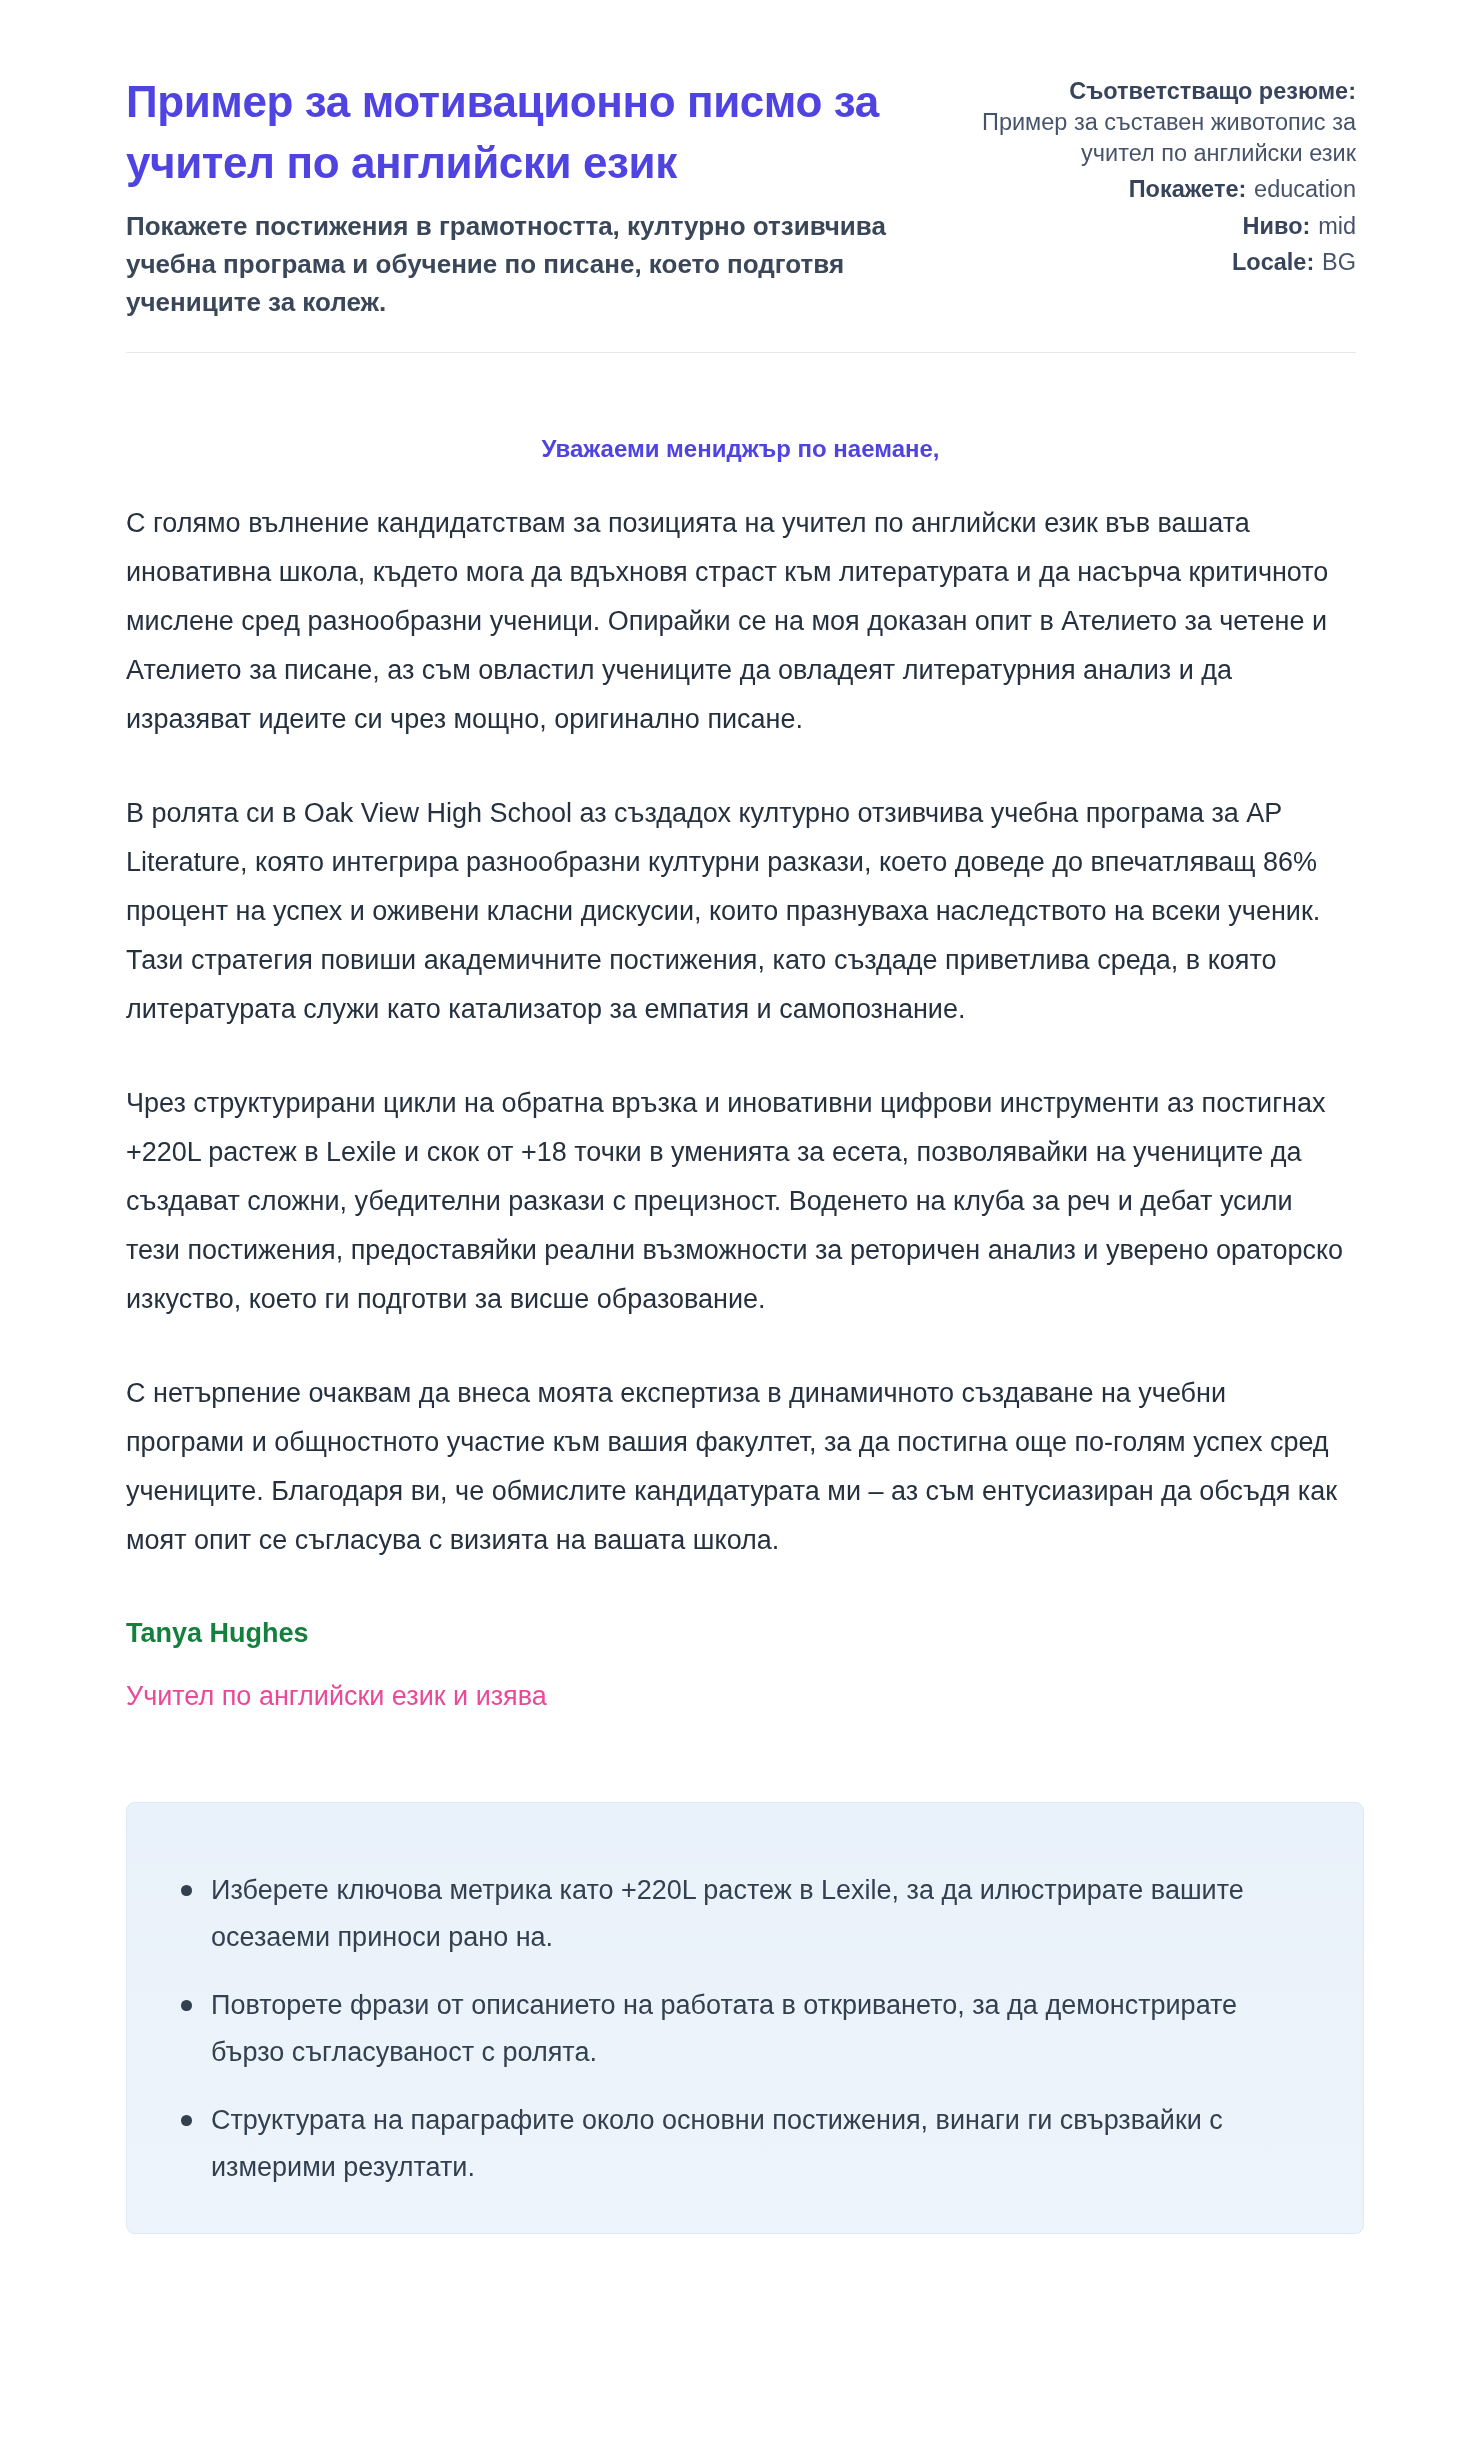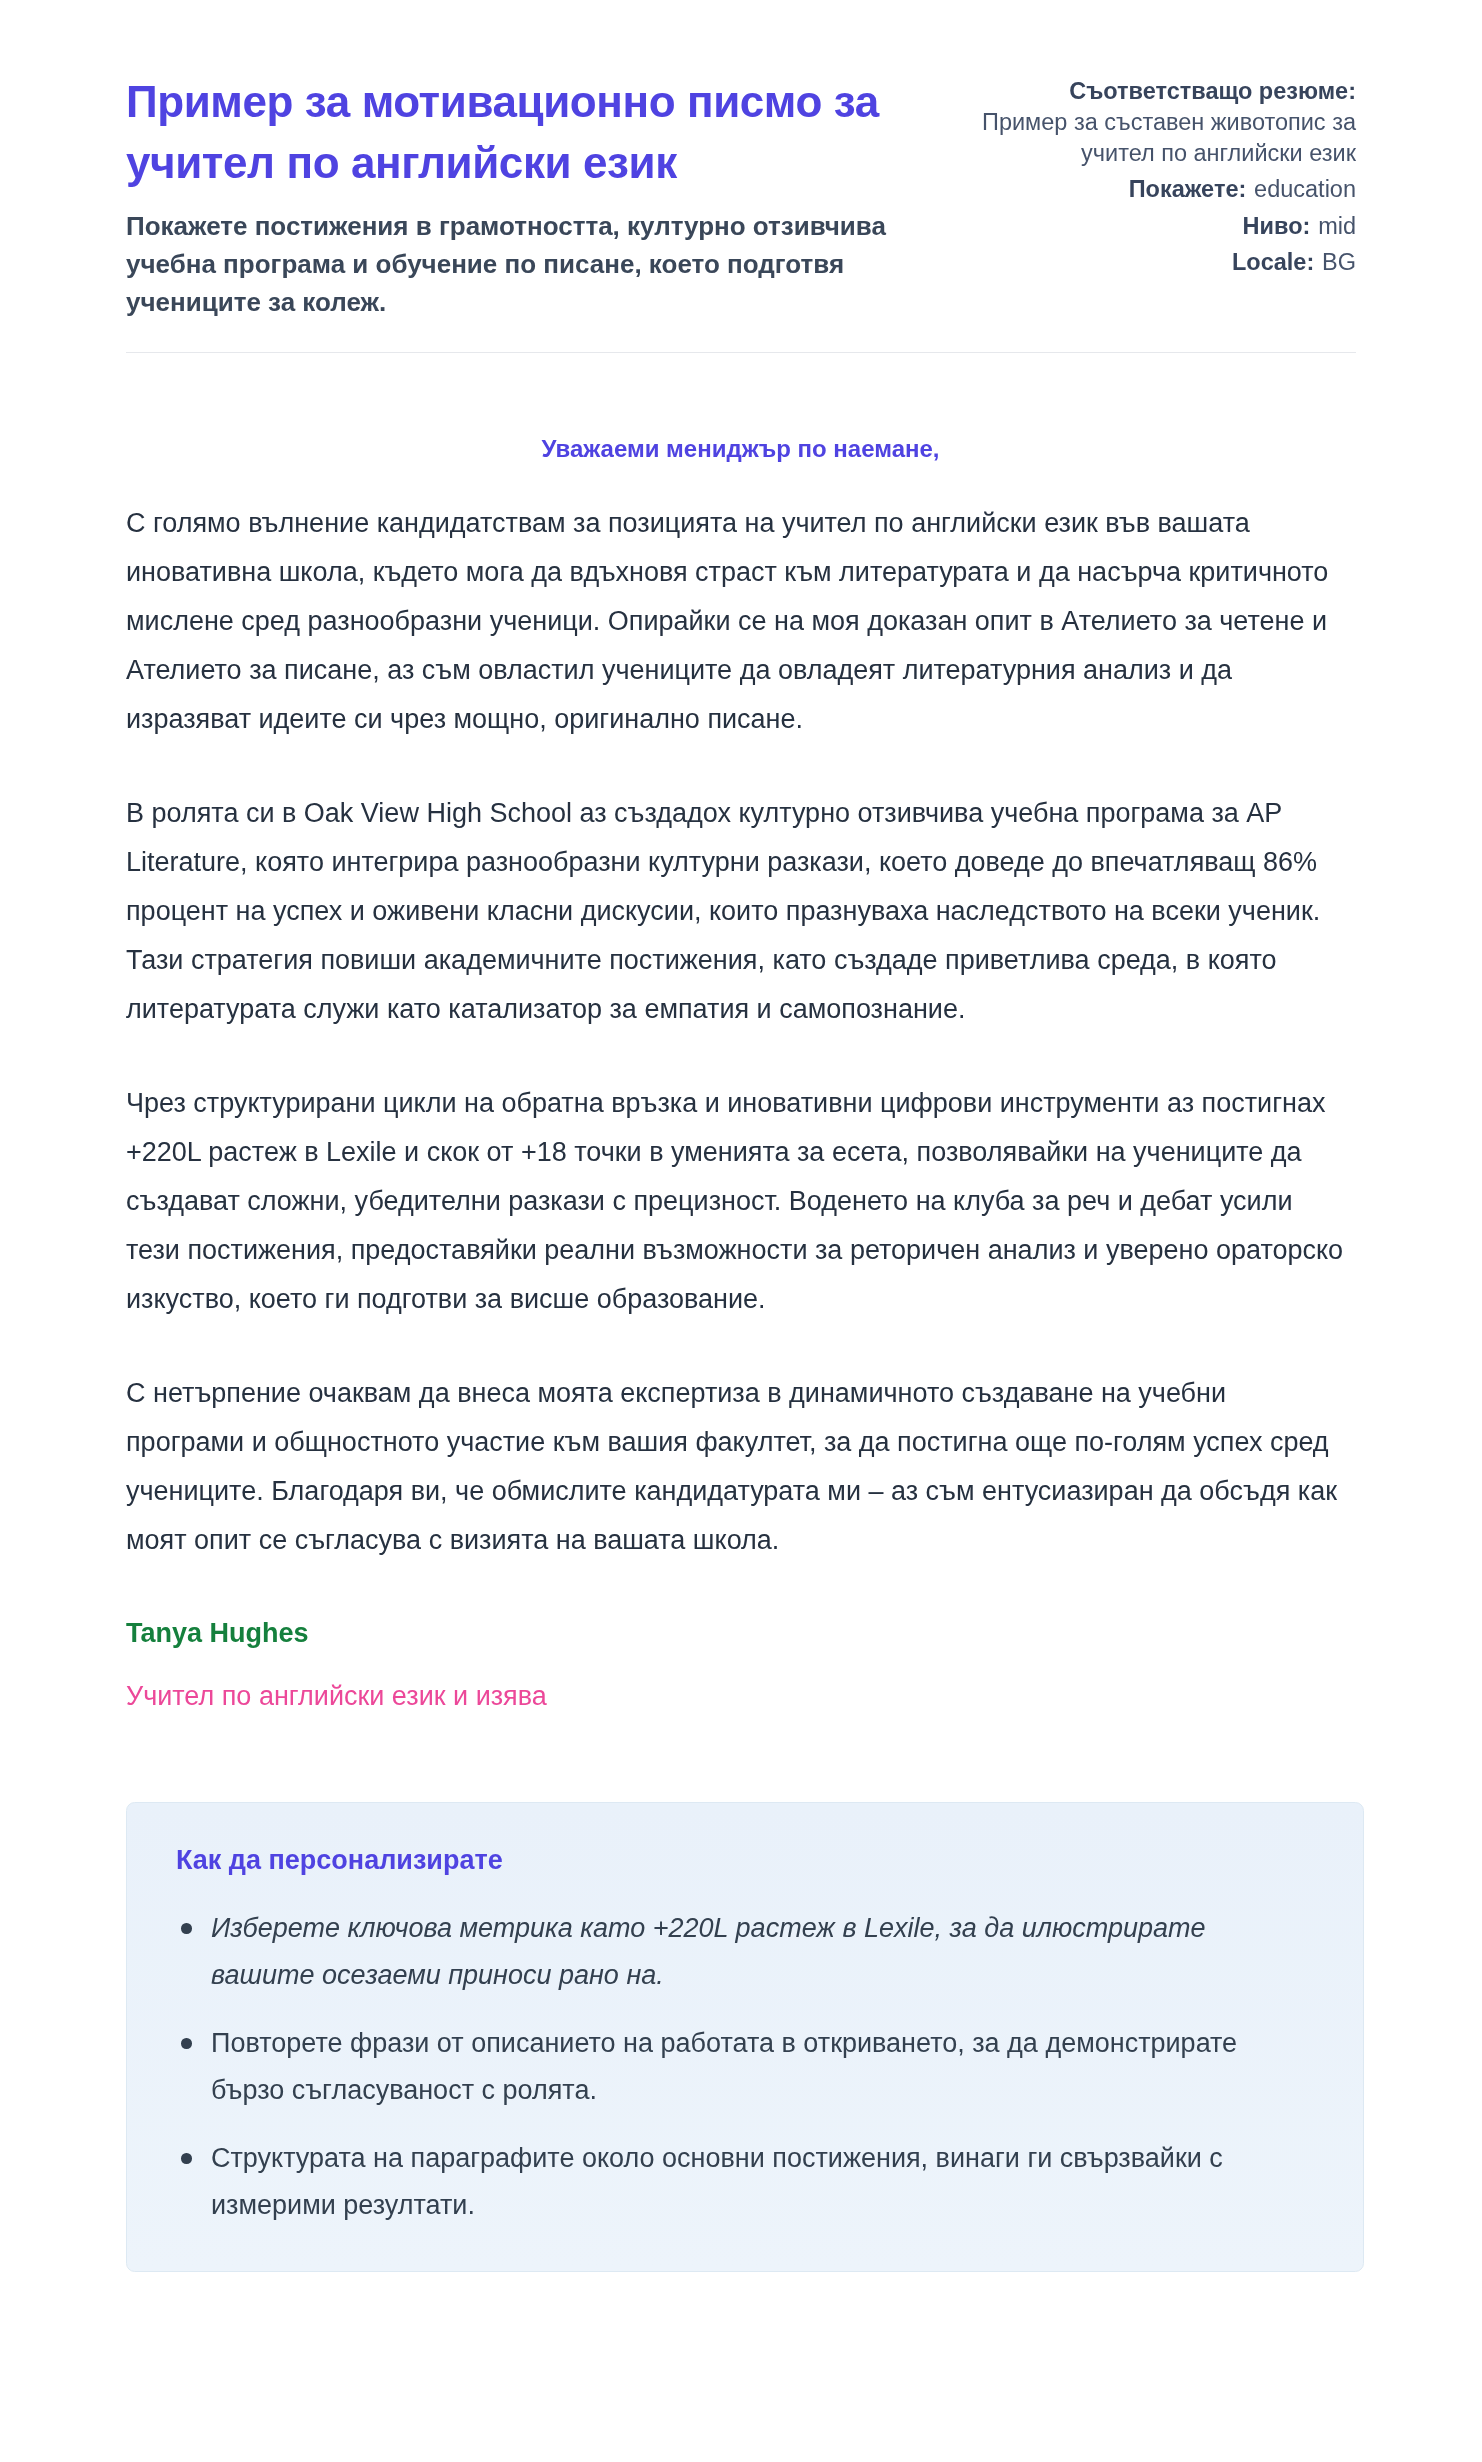--- a/index.html
+++ b/index.html
@@ -98,21 +98,21 @@
   .callout-list { list-style: none; margin-top: 26px; }
   .callout-list li {
     position: relative;
     padding-left: 35px;
     font-size: 27px;
     line-height: 47px;
     color: #33404f;
     margin-top: 21px;
     max-width: 1081px;
   }
-  .callout-list li:first-child { margin-top: 16px; font-style: italic; }
+  .callout-list li:first-child { margin-top: 16px; }
   .bullet-dot {
     position: absolute;
     left: 5.2px;
     top: 18.3px;
     width: 10.5px;
     height: 10.5px;
     border-radius: 50%;
     background: #33404f;
   }
 </style>
@@ -149,21 +149,20 @@
     <p>С голямо вълнение кандидатствам за позицията на учител по английски език във вашата иновативна школа, където мога да вдъхновя страст към литературата и да насърча критичното мислене сред разнообразни ученици. Опирайки се на моя доказан опит в Ателието за четене и Ателието за писане, аз съм овластил учениците да овладеят литературния анализ и да изразяват идеите си чрез мощно, оригинално писане.</p>
     <p>В ролята си в Oak View High School аз създадох културно отзивчива учебна програма за AP Literature, която интегрира разнообразни културни разкази, което доведе до впечатляващ 86% процент на успех и оживени класни дискусии, които празнуваха наследството на всеки ученик. Тази стратегия повиши академичните постижения, като създаде приветлива среда, в която литературата служи като катализатор за емпатия и самопознание.</p>
     <p>Чрез структурирани цикли на обратна връзка и иновативни цифрови инструменти аз постигнах +220L растеж в Lexile и скок от +18 точки в уменията за есета, позволявайки на учениците да създават сложни, убедителни разкази с прецизност. Воденето на клуба за реч и дебат усили тези постижения, предоставяйки реални възможности за реторичен анализ и уверено ораторско изкуство, което ги подготви за висше образование.</p>
     <p>С нетърпение очаквам да внеса моята експертиза в динамичното създаване на учебни програми и общностното участие към вашия факултет, за да постигна още по-голям успех сред учениците. Благодаря ви, че обмислите кандидатурата ми – аз съм ентусиазиран да обсъдя как моят опит се съгласува с визията на вашата школа.</p>
 
     <div class="sig-name">Tanya Hughes</div>
     <div class="sig-role">Учител по английски език и изява</div>
 
 
     <section class="callout">
-      <div class="callout-title">Как да персонализирате</div>
       <ul class="callout-list">
         <li>
           <span class="bullet-dot"></span>
           <span>Изберете ключова метрика като +220L растеж в Lexile, за да илюстрирате вашите осезаеми приноси рано на.</span>
         </li>
         <li>
           <span class="bullet-dot"></span>
           <span>Повторете фрази от описанието на работата в откриването, за да демонстрирате бързо съгласуваност с ролята.</span>
         </li>
         <li>

